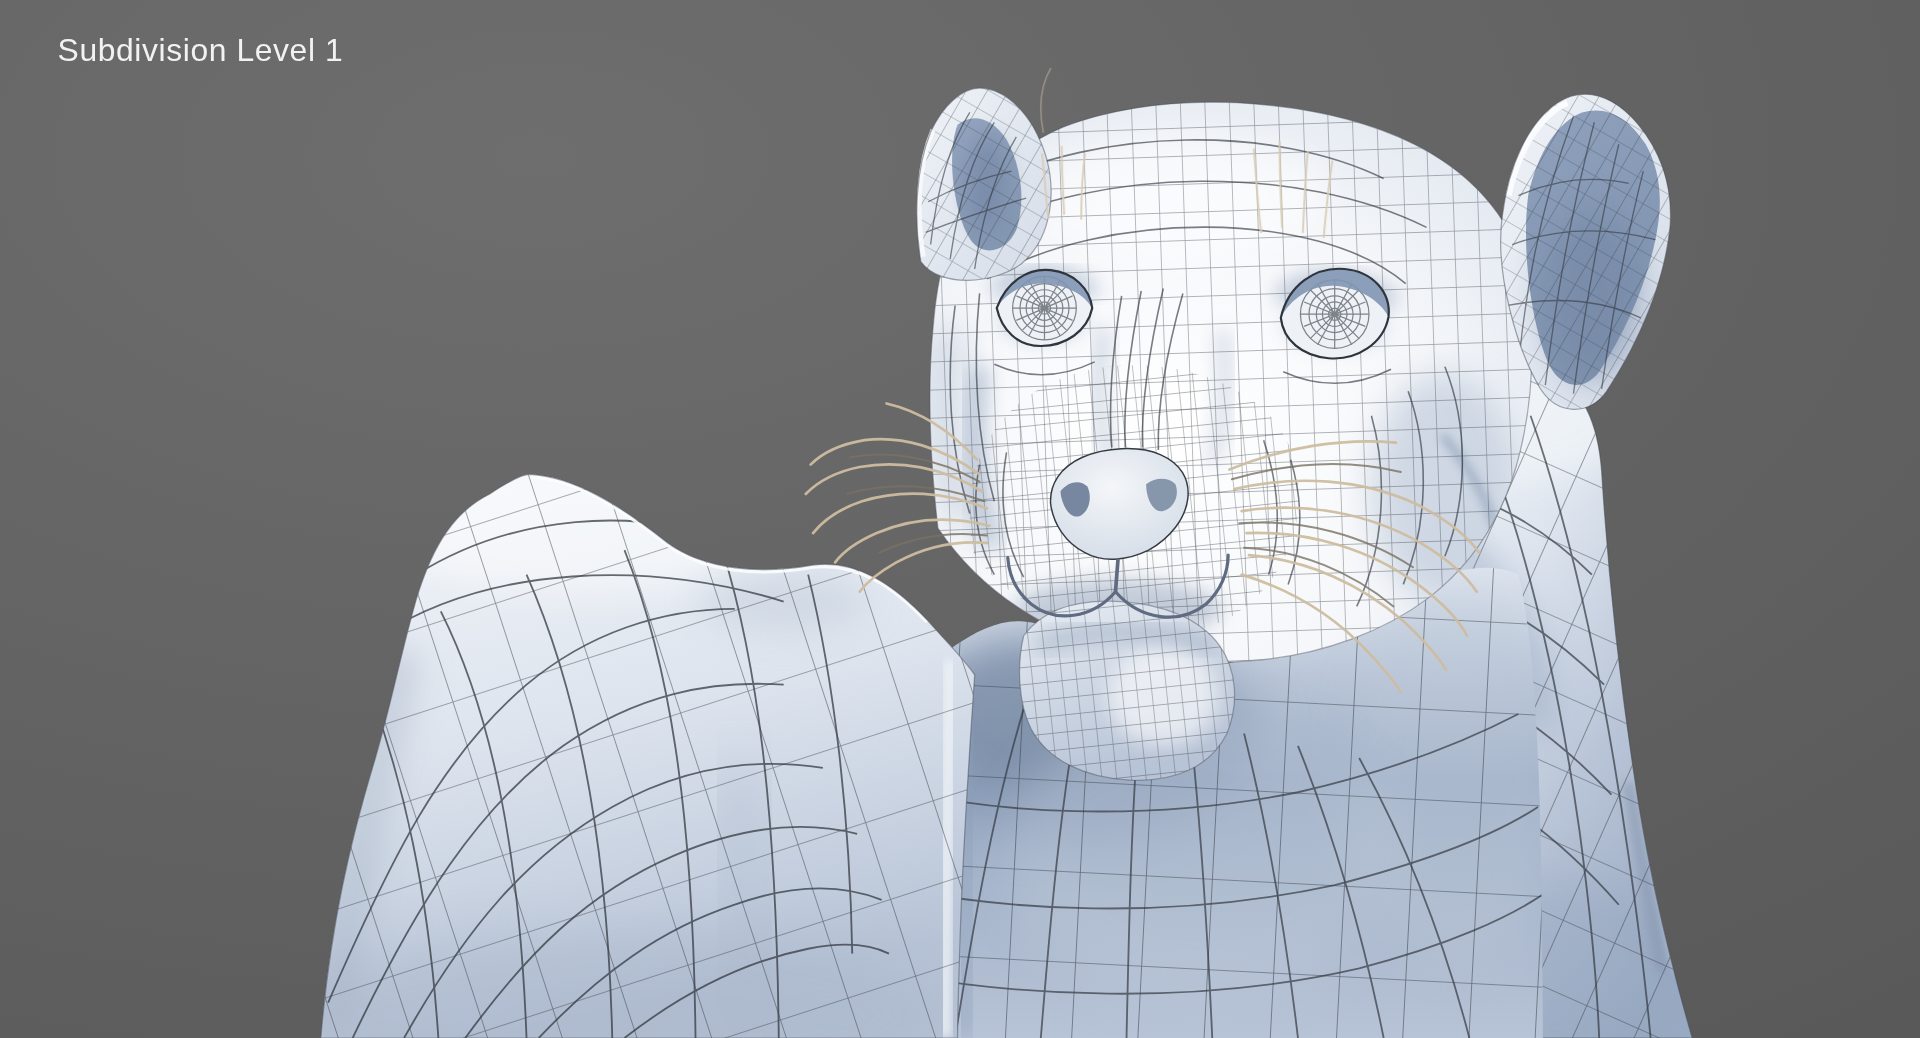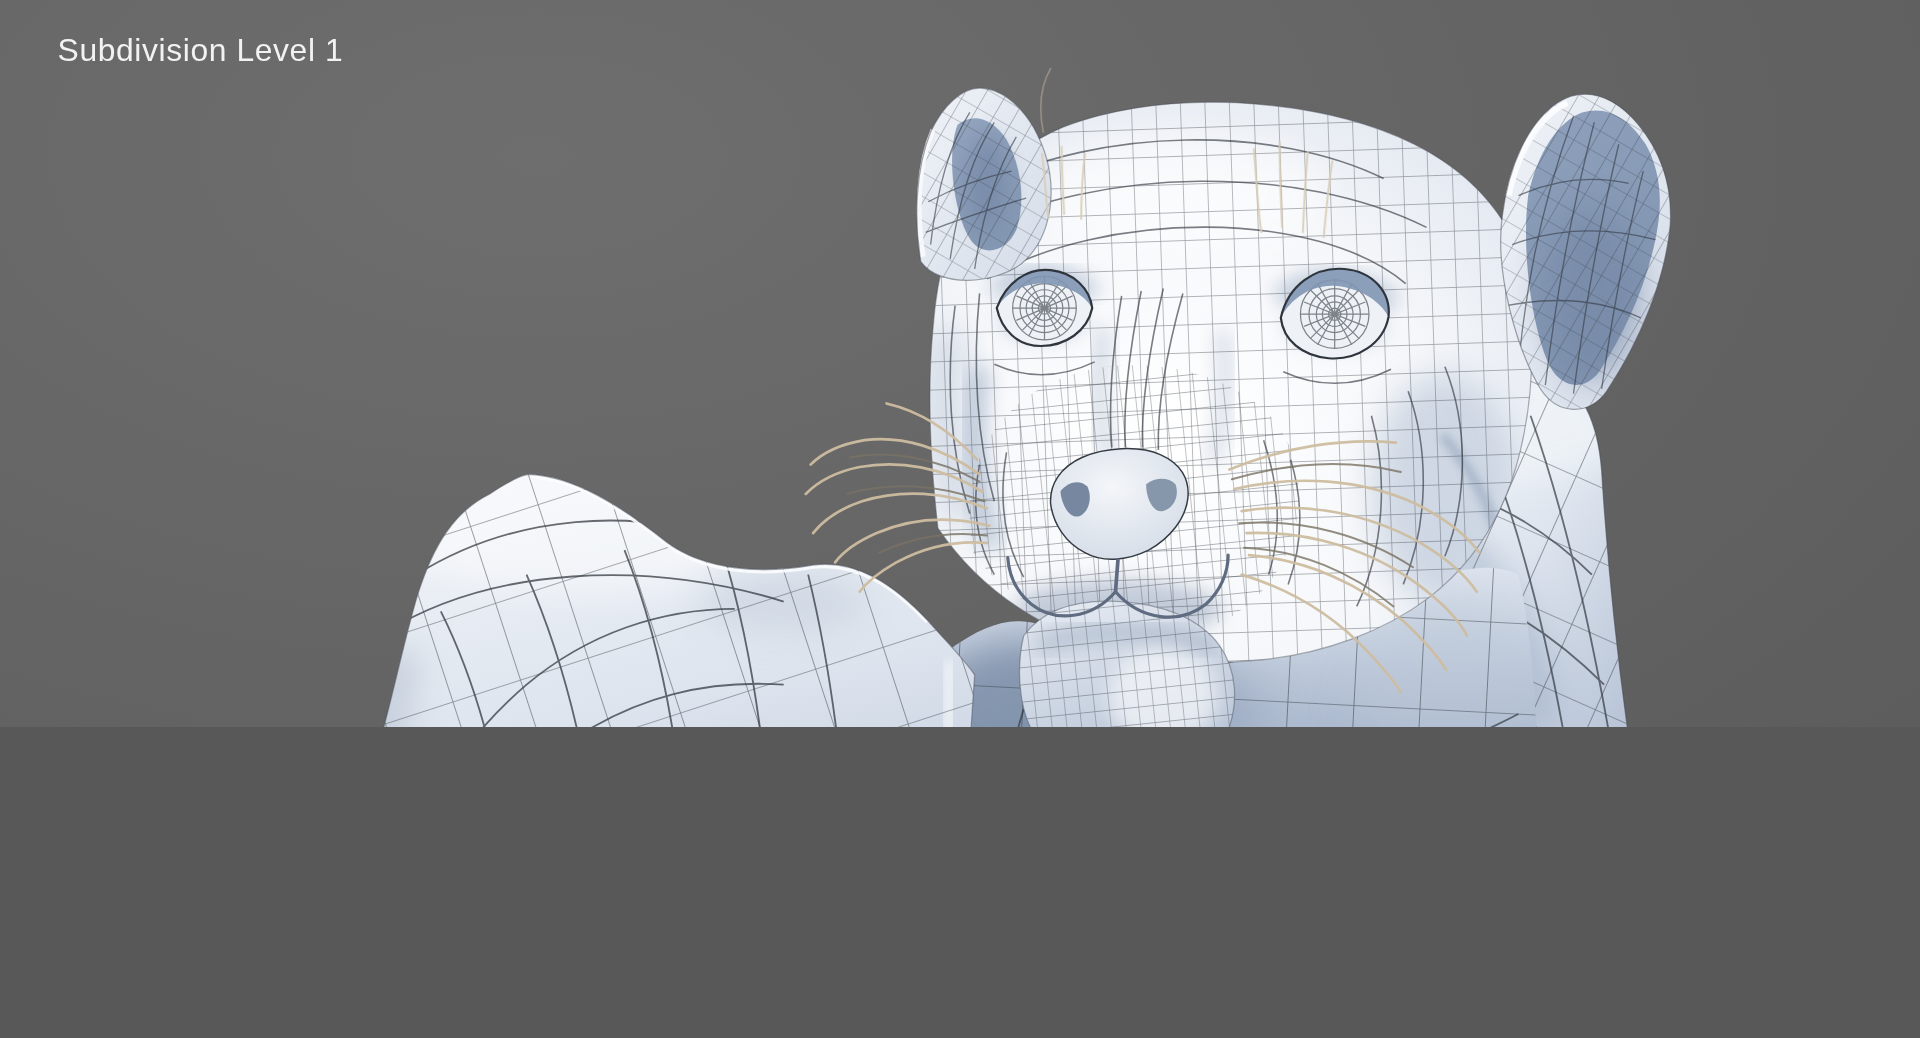--- a/index.html
+++ b/index.html
@@ -1,16 +1,16 @@
 <!DOCTYPE html>
 <html><head>
 <meta charset="utf-8">
 <style>
   html,body{margin:0;padding:0;background:#595859;overflow:hidden;}
-  .stage{width:1920px;height:727px;position:relative;font-family:"Liberation Sans",sans-serif;}
+  .stage{width:1920px;height:1038px;position:relative;font-family:"Liberation Sans",sans-serif;}
   svg{display:block;width:1920px;height:1038px;}
   .title-text{font-family:"Liberation Sans","DejaVu Sans",sans-serif;font-size:26px;letter-spacing:0.5px;font-weight:400;}
 </style>
 </head>
 <body>
 
 <div class="stage">
 <svg viewBox="0 0 1568 849" preserveAspectRatio="none" xmlns="http://www.w3.org/2000/svg">
   <defs>
     <radialGradient id="gBg" cx="28%" cy="15%" r="115%">

